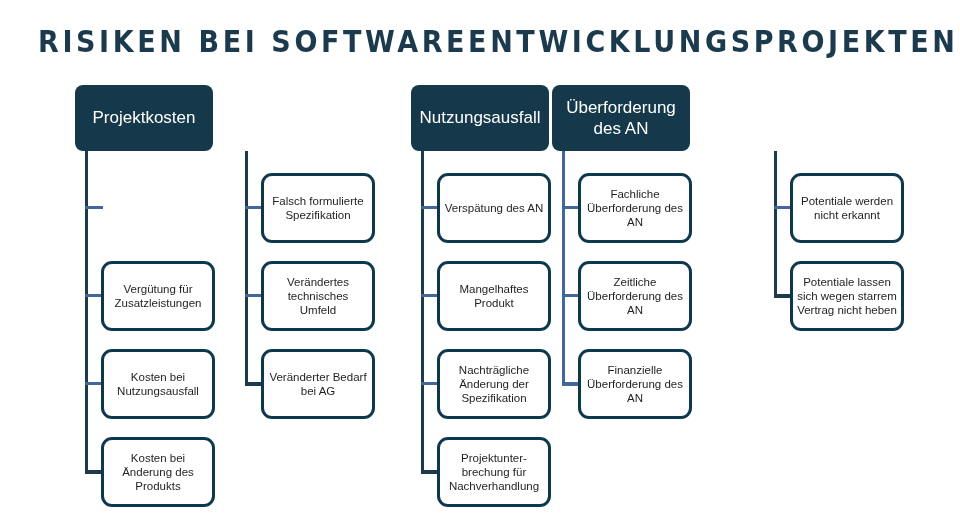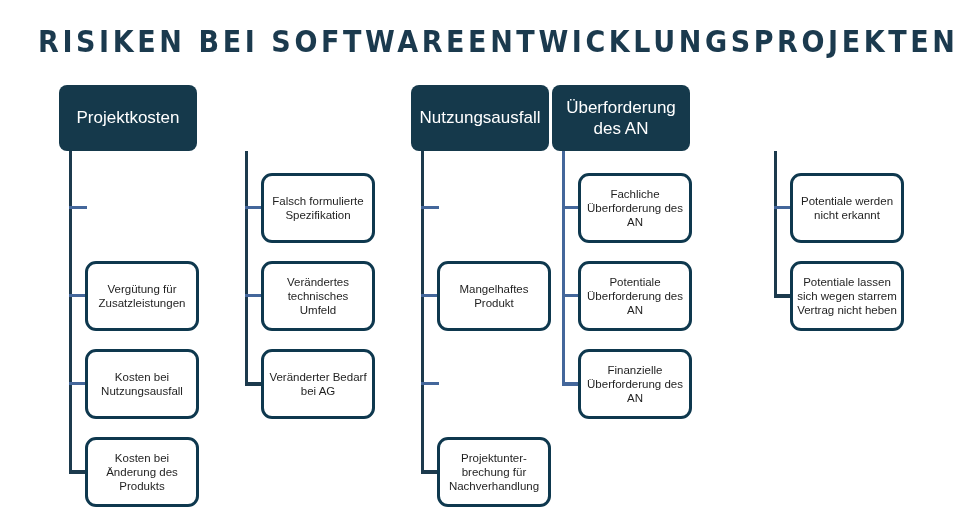--- a/index.html
+++ b/index.html
@@ -49,21 +49,21 @@
   .branch.last{height:4px;}
   .dark{background:var(--connector_dark);}
   .blue{background:var(--connector_blue);}
 </style>
 </head>
 <body>
 
 <div class="canvas">
   <h1 class="title">RISIKEN BEI SOFTWAREENTWICKLUNGSPROJEKTEN</h1>
 
-  <div class="column" style="left:59px">
+  <div class="column" style="left:75px">
     <div class="header-box">Projektkosten</div>
     <div class="stem dark" style="height:322px"></div>
     <div class="branch blue b0"></div>
     <div class="branch blue b1"></div>
     <div class="branch blue b2"></div>
     <div class="branch dark b3 last"></div>
     <div class="child-box row1">Vergütung für Zusatzleistungen</div>
     <div class="child-box row2">Kosten bei Nutzungsausfall</div>
     <div class="child-box row3">Kosten bei Änderung des Produkts</div>
   </div>
@@ -78,32 +78,34 @@
     <div class="child-box row2">Veränderter Bedarf bei AG</div>
   </div>
 
   <div class="column" style="left:411px">
     <div class="header-box">Nutzungsausfall</div>
     <div class="stem dark" style="height:322px"></div>
     <div class="branch blue b0"></div>
     <div class="branch blue b1"></div>
     <div class="branch blue b2"></div>
     <div class="branch dark b3 last"></div>
+    <div class="child-box row0">Verspätung des AN</div>
     <div class="child-box row1">Mangelhaftes Produkt</div>
+    <div class="child-box row2">Nachträgliche Änderung der Spezifikation</div>
     <div class="child-box row3">Projektunter-brechung für Nachverhandlung</div>
   </div>
 
   <div class="column" style="left:552px">
     <div class="header-box">Überforderung des AN</div>
     <div class="stem blue" style="height:234px"></div>
     <div class="branch blue b0"></div>
     <div class="branch blue b1"></div>
     <div class="branch blue b2 last"></div>
     <div class="child-box row0">Fachliche Überforderung des AN</div>
-    <div class="child-box row1">Potentiale Überforderung des AN</div>
+    <div class="child-box row1">Zeitliche Überforderung des AN</div>
     <div class="child-box row2">Finanzielle Überforderung des AN</div>
   </div>
 
   <div class="column" style="left:764px">
     <div class="stem dark" style="height:146px"></div>
     <div class="branch blue b0"></div>
     <div class="branch dark b1 last"></div>
     <div class="child-box row0">Potentiale werden nicht erkannt</div>
     <div class="child-box row1">Potentiale lassen sich wegen starrem Vertrag nicht heben</div>
   </div>

